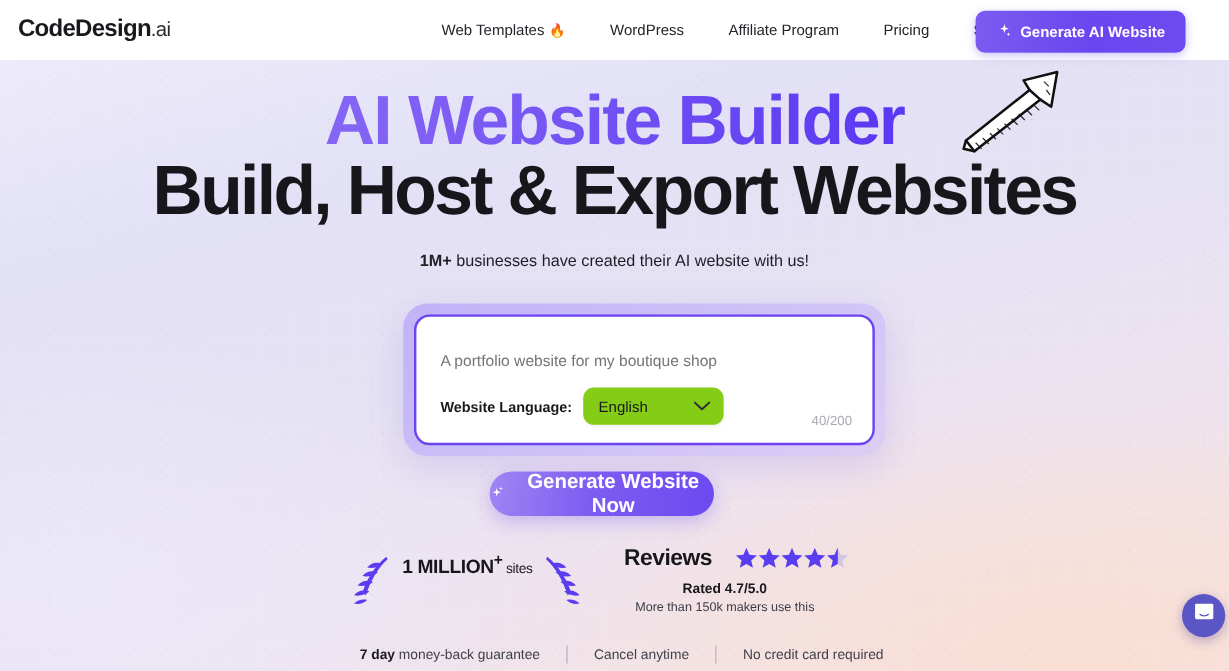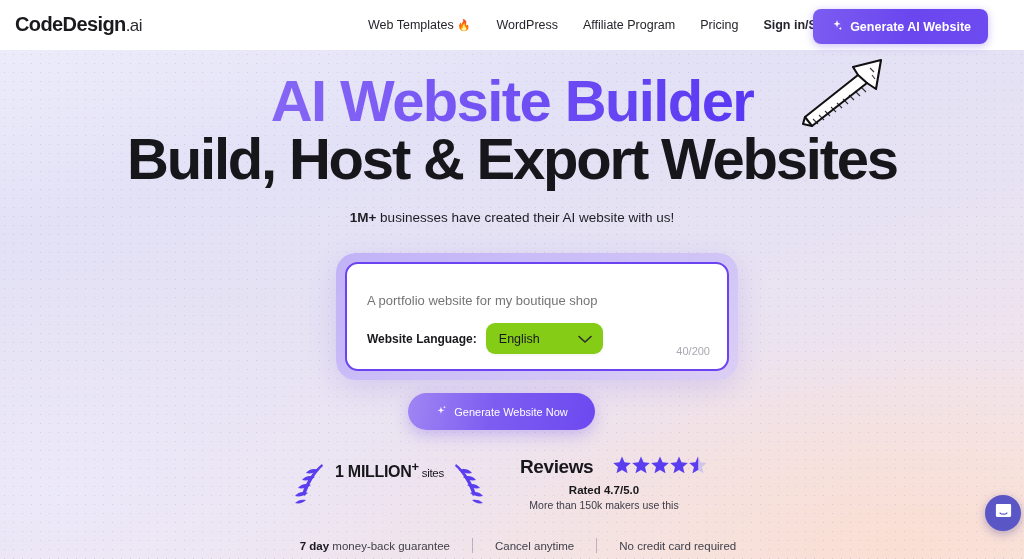--- a/index.html
+++ b/index.html
@@ -19,21 +19,21 @@
     pointer-events:none;
   }
   
   #header {
     position:absolute; left:0; top:0; width:1024px; height:50px;
     background:#ffffff; display:flex; align-items:center; z-index:6;
   }
   #logo { position:absolute; left:15px; top:13px; font-size:20px; letter-spacing:-0.6px; color:#1a1a1e; }
   #logo .b { font-weight:bold; }
   #logo .ai { font-weight:400; font-size:17px; color:#2a2a30; }
-  #nav { position:absolute; left:368px; top:0; height:50px; display:flex; align-items:center; gap:25px; }
+  #nav { position:absolute; left:368px; top:0; height:50px; display:flex; align-items:center; gap:37px; }
   #nav a { font-size:12.5px; color:#25252b; text-decoration:none; white-space:nowrap; display:flex; align-items:center; gap:4px; }
   #nav a.bold { font-weight:bold; }
   .fire { font-size:11px; }
   #cta-top {
     position:absolute; right:36px; top:9px; height:35px; padding:0 17px;
     display:flex; align-items:center; gap:7px; border:none; border-radius:8px; cursor:pointer;
     background:linear-gradient(100deg,#7b5cf0 0%,#6a46ef 55%,#6d4bf0 100%);
     color:#fff; font-size:12.5px; font-weight:bold; font-family:inherit;
     box-shadow:0 2px 8px rgba(105,70,235,.35);
   }
@@ -71,34 +71,34 @@
     display:flex; align-items:center; justify-content:space-between; padding:0 11px 0 13px; cursor:pointer;
     box-shadow:0 1px 3px rgba(0,0,0,.06);
   }
   #langval { font-size:12.5px; color:#18181d; }
   #counter { position:absolute; right:17px; bottom:12px; font-size:11px; color:#a9a9b3; }
   
   #gen {
     position:absolute; left:408px; top:393px; width:187px; height:37px; z-index:4;
     border:none; border-radius:19px; cursor:pointer; font-family:inherit;
     background:linear-gradient(100deg,#9f86f3 0%,#7d5df1 45%,#6c49f0 100%);
-    color:#fff; font-size:11px; font-weight:normal;
+    color:#fff; font-size:17px; font-weight:bold;
     display:flex; align-items:center; justify-content:center; gap:6px;
     box-shadow:0 5px 15px rgba(110,75,235,.3);
   }
   
   #proof { position:absolute; left:0; top:455px; width:1024px; height:62px; z-index:3; }
   #million { position:absolute; left:288px; top:0; width:200px; height:60px; }
   #milltext { position:absolute; left:44px; top:4px; width:115px; text-align:center; }
   #m1 { font-size:16px; font-weight:bold; color:#17171b; letter-spacing:-0.3px; white-space:nowrap; }
   #m1 .sm { font-size:11.5px; font-weight:normal; }
   #m1 .pl { font-size:13px; font-weight:bold; vertical-align:super; }
   #m2 { font-size:9.5px; color:#3b3b45; line-height:1.45; margin-top:3px; }
   #reviews { position:absolute; left:520px; top:0; width:250px; }
-  #revhead { display:flex; align-items:center; gap:20px; }
+  #revhead { display:flex; align-items:flex-start; gap:20px; }
   #revtitle { font-size:19px; font-weight:bold; color:#17171b; letter-spacing:-0.4px; }
   #rated { margin-top:6px; font-size:11.5px; font-weight:bold; color:#17171b; text-align:center; width:168px; }
   #makers { margin-top:3px; font-size:10.5px; color:#3d3d47; text-align:center; width:168px; }
   
   #bottom {
     position:absolute; left:0; top:532px; width:1024px; height:27px; z-index:3;
     display:flex; align-items:center; justify-content:center; gap:0;padding-left:12px;
   }
   #bottom .it { font-size:11.5px; color:#41414b; padding:0 22px; }
   #bottom .it b { font-weight:bold; color:#18181d; }

